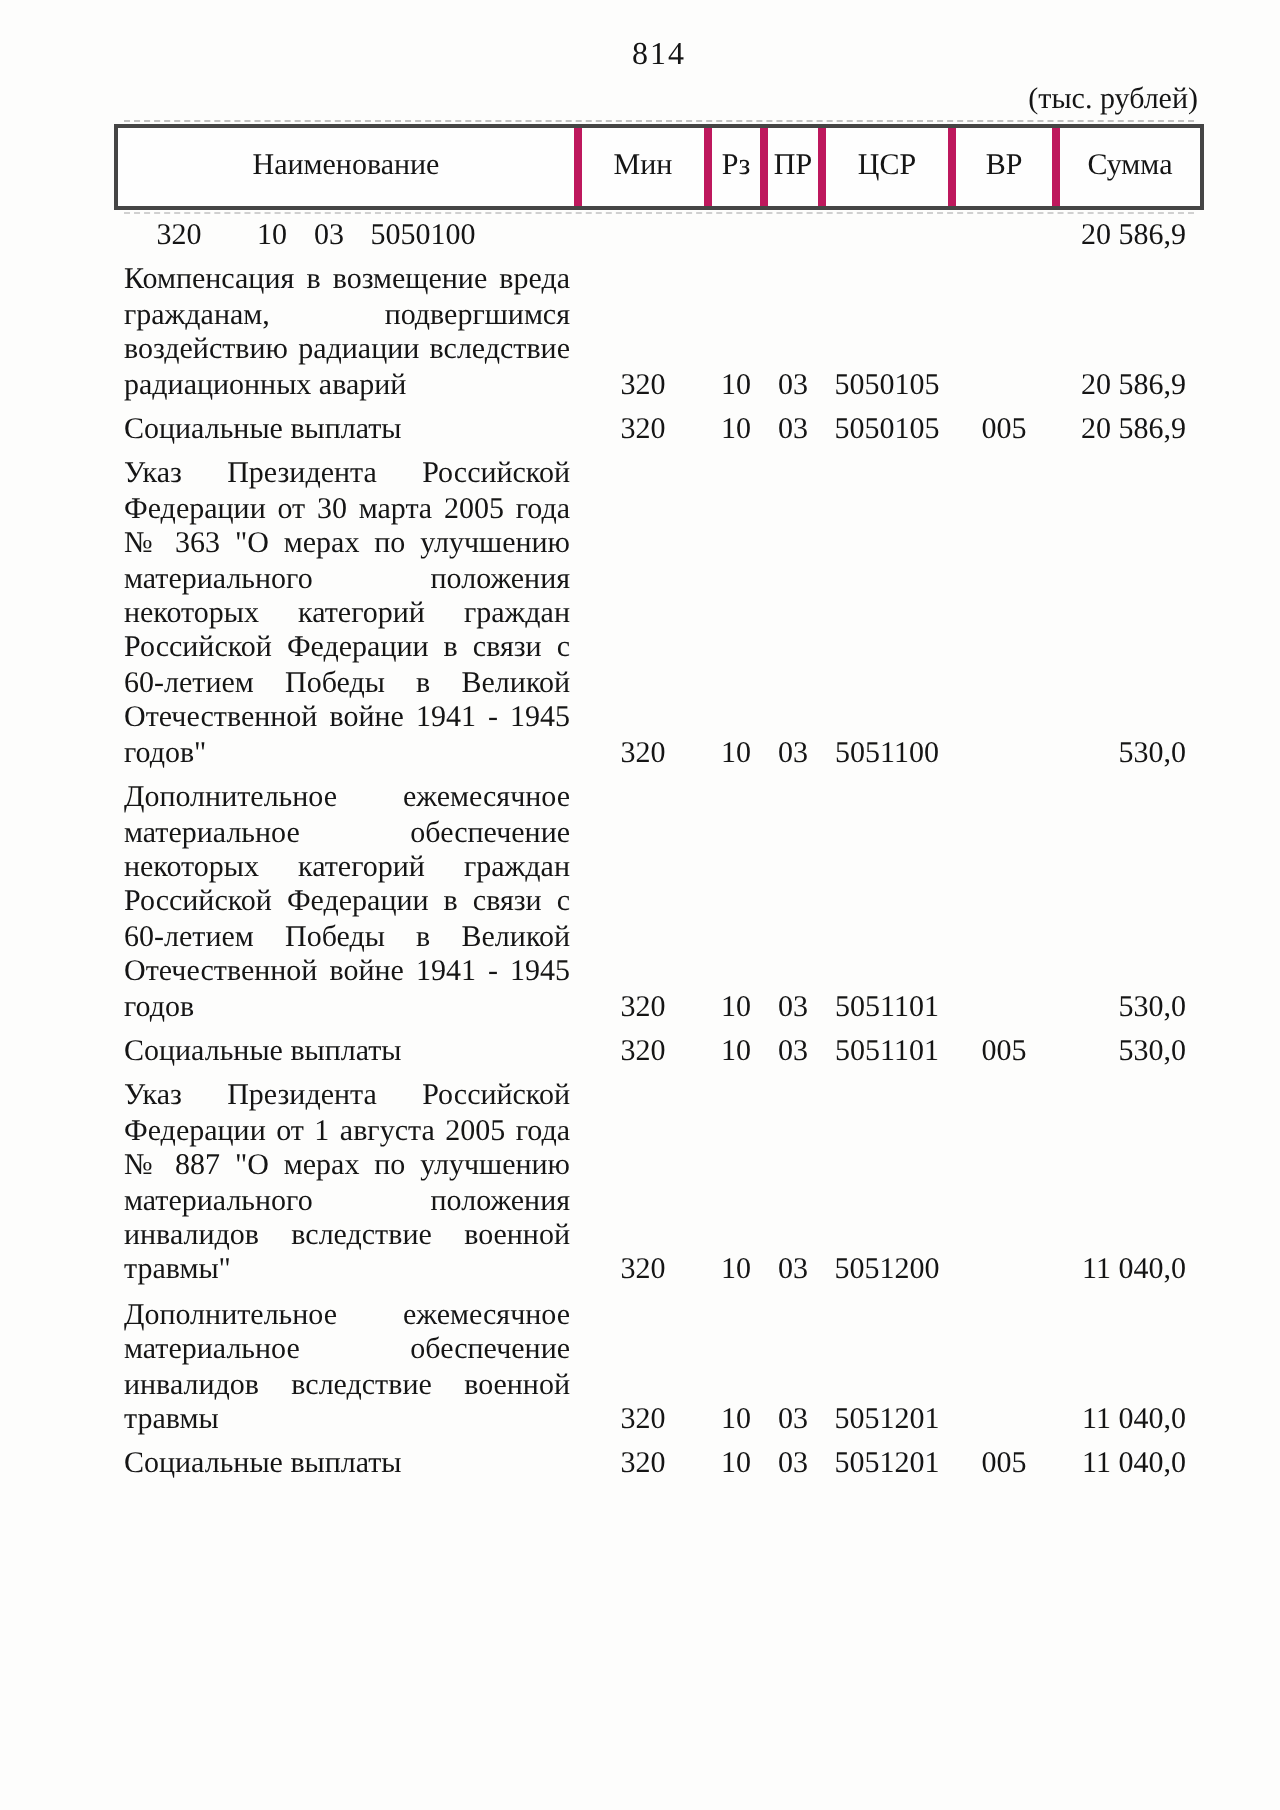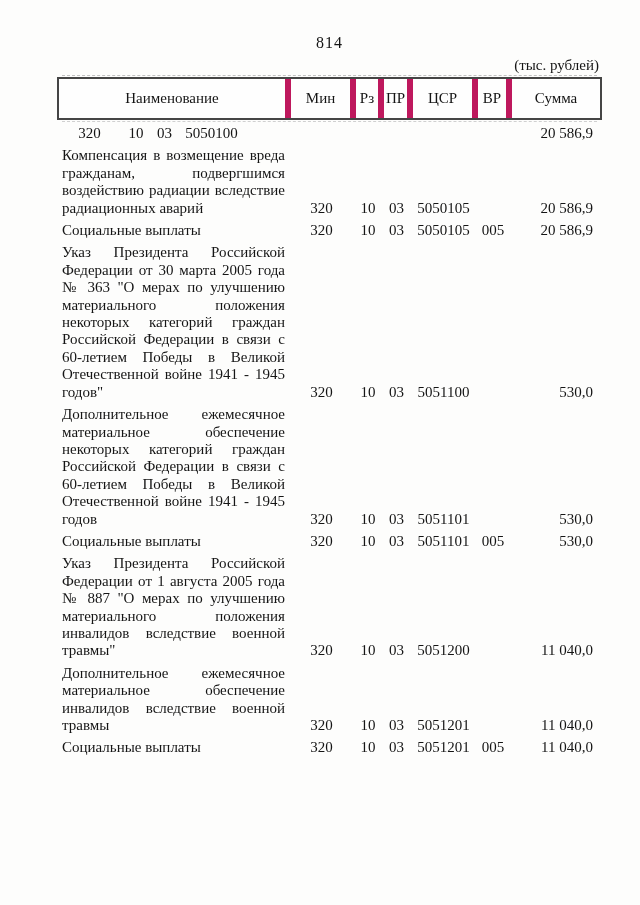--- a/index.html
+++ b/index.html
@@ -3,21 +3,21 @@
 <meta charset="utf-8">
 <style>
   * { margin: 0; padding: 0; box-sizing: border-box; }
   html, body {
     width: 640px; height: 905px;
     background: #fdfdfc;
     font-family: "Liberation Serif", "DejaVu Serif", serif;
     color: #151515;
     overflow: hidden;
   }
-  .sheet { width: 545px; margin-left: 57px; padding-top: 34px; }
+  .sheet { width: 545px; margin-left: 57px; padding-top: 19px; }
 
   .page-number {
     text-align: center;
     font-size: 16px; line-height: 17px;
     letter-spacing: 1px;
     margin-bottom: 6px;
   }
   .units-note {
     text-align: right;
     font-size: 15px; line-height: 17px;
@@ -39,31 +39,31 @@
     content: ""; position: absolute; left: 3px; right: 3px; top: -4px;
     border-top: 1px dashed #c2c2c2;
   }
   .grid-head::after {
     content: ""; position: absolute; left: 3px; right: 3px; bottom: -4px;
     border-bottom: 1px dashed #d0d0d0;
   }
   .grid-head .hcell {
     display: flex; align-items: center; justify-content: center;
     font-size: 15px;
-    border-right: 6px solid #be185d;
+    border-right: 4px solid #be185d;
   }
   .grid-head .hcell:last-child { border-right: none; text-align: right; }
 
   
   .c-name { width: 232px; }
   .c-min  { width: 65px; }
   .c-rz   { width: 28px; }
   .c-pr   { width: 29px; }
   .c-csr  { width: 65px; }
-  .c-vr   { width: 34px; }
+  .c-vr   { width: 52px; }
   .c-sum  { flex: 1; }
 
   
   .tbody { padding-top: 5px; }
   .row {
     display: flex;
     align-items: flex-end;
     margin-bottom: 5px;
   }
   .row .cell {

